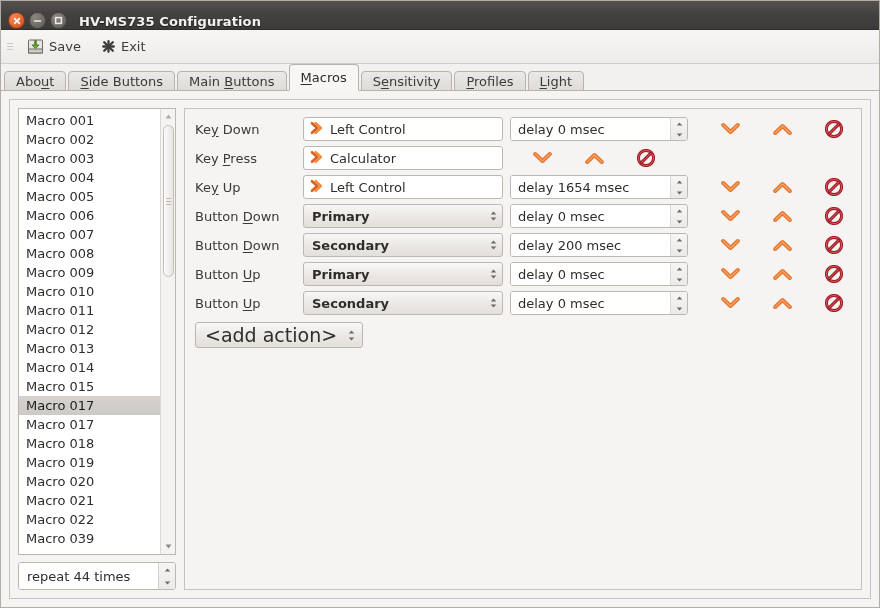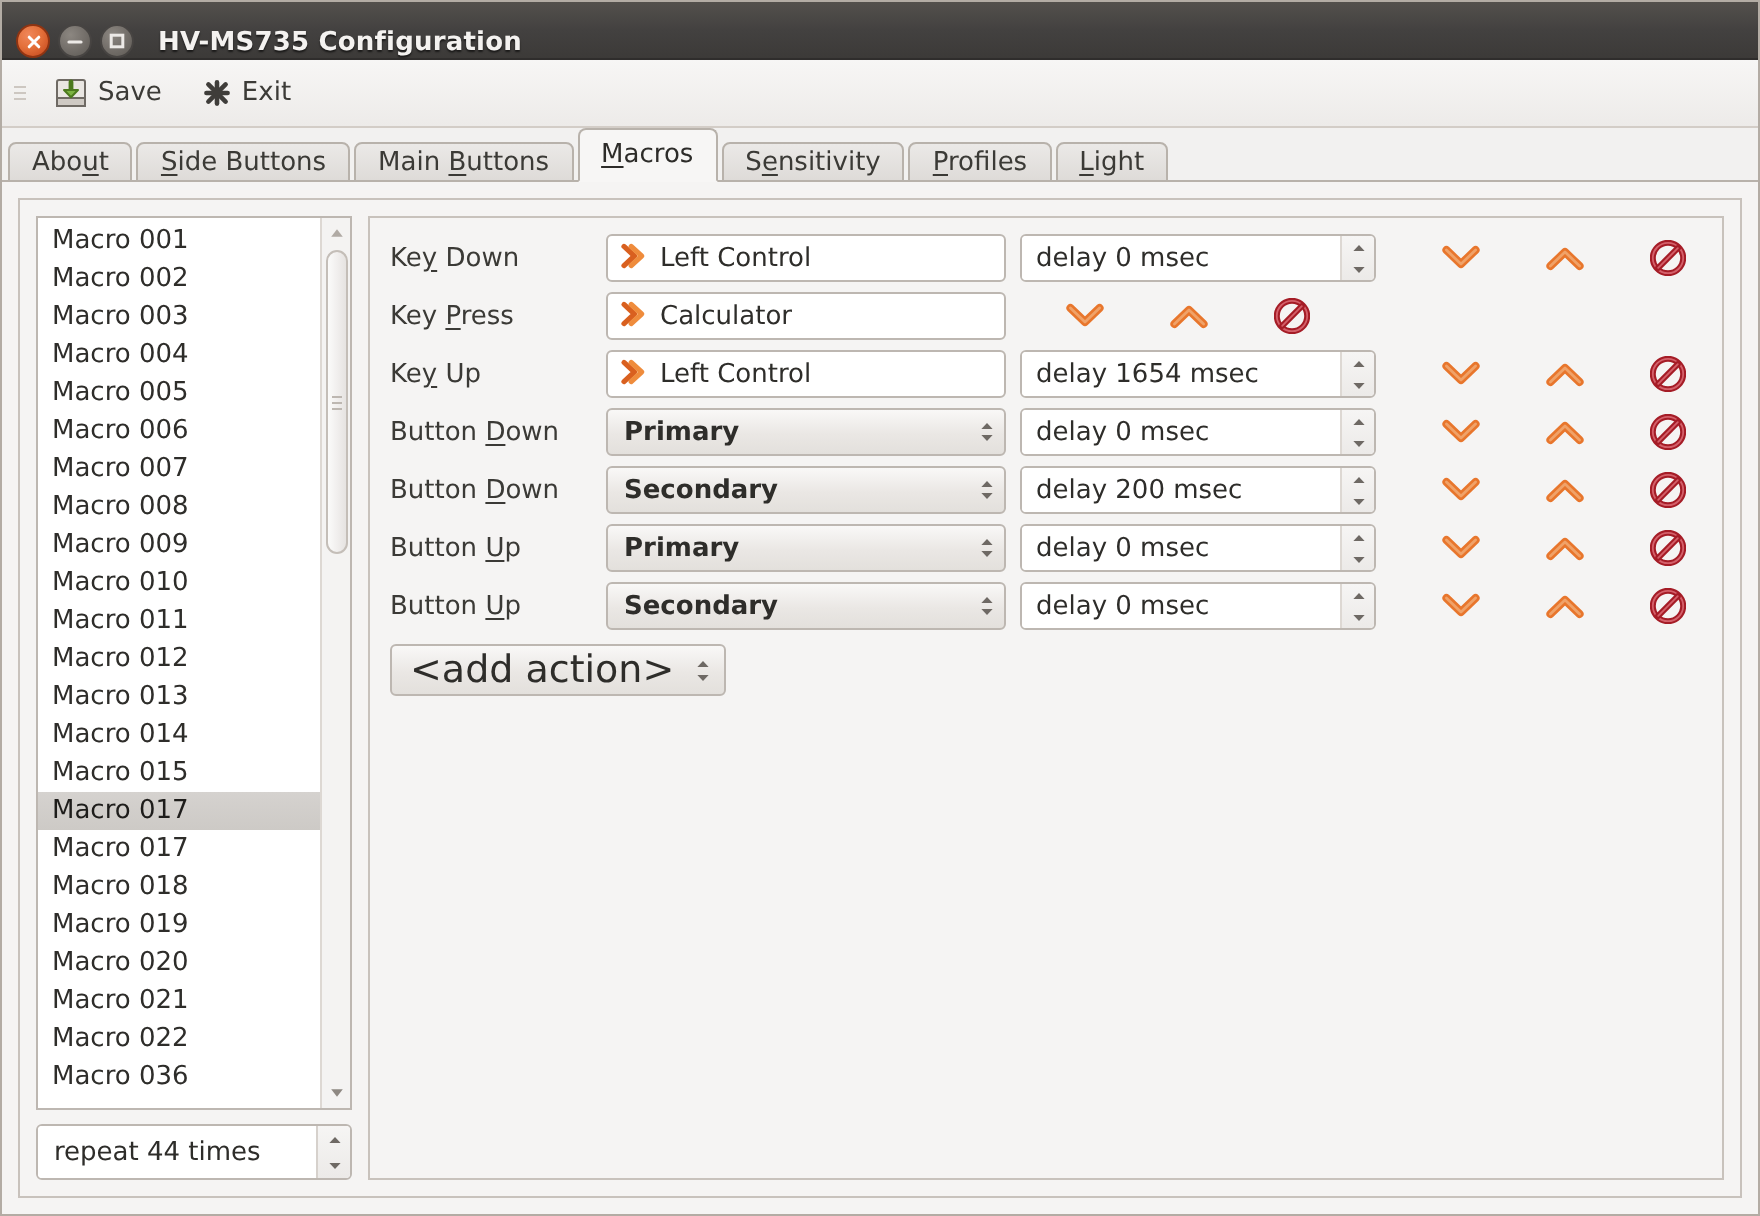--- a/index.html
+++ b/index.html
@@ -394,21 +394,21 @@
               <div class="litem">Macro 013</div>
               <div class="litem">Macro 014</div>
               <div class="litem">Macro 015</div>
               <div class="litem sel">Macro 017</div>
               <div class="litem">Macro 017</div>
               <div class="litem">Macro 018</div>
               <div class="litem">Macro 019</div>
               <div class="litem">Macro 020</div>
               <div class="litem">Macro 021</div>
               <div class="litem">Macro 022</div>
-              <div class="litem">Macro 036</div>
+              <div class="litem">Macro 039</div>
             </div>
           <div class="sbar">
             <div class="sarrow">
               <svg width="7" height="5" viewBox="0 0 7 5">
                   <path d="M3.5 0.6 L6.4 4.4 L0.6 4.4 Z" fill="#b0aaa4"></path>
                 </svg>
             </div>
             <div class="sthumb" style="height:152px">
               <div class="grips">
                   <i></i>

